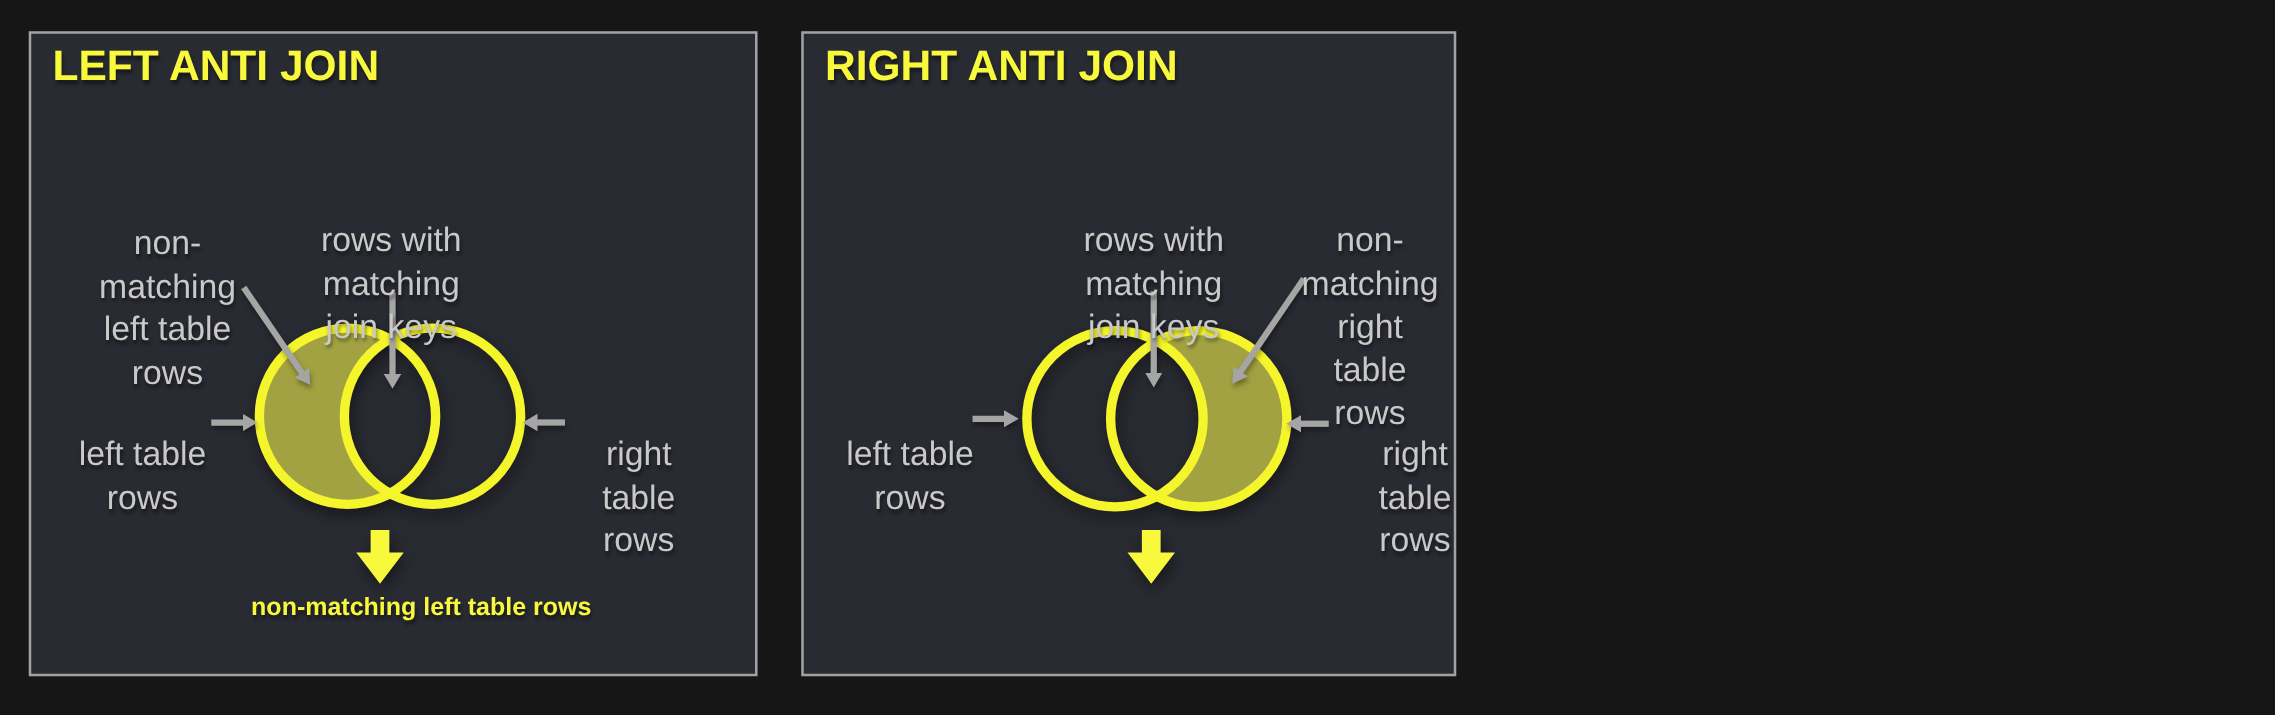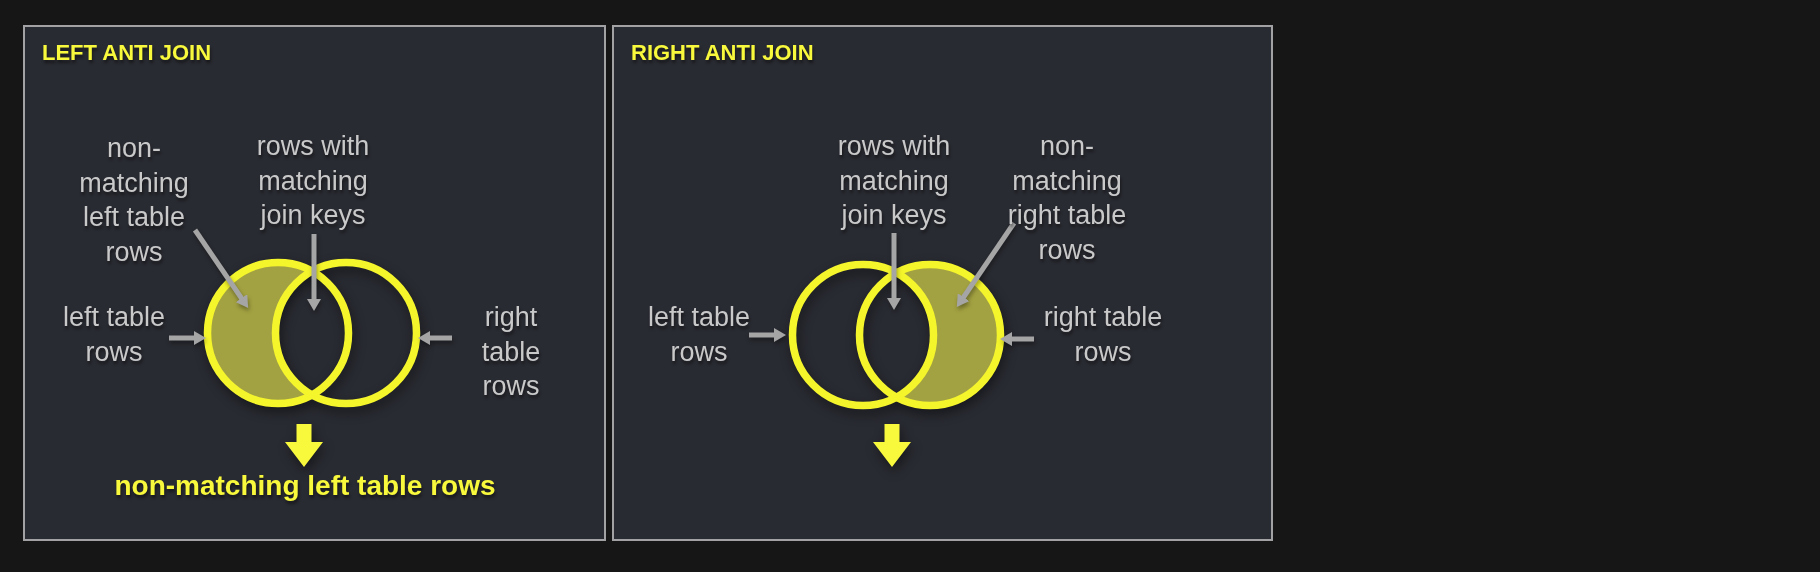--- a/index.html
+++ b/index.html
@@ -9,41 +9,42 @@
     font-family:"Liberation Sans","DejaVu Sans",sans-serif;
     overflow:hidden;position:relative;
   }
   .panel{
     position:absolute;top:25px;height:516px;
     background:var(--panel-bg,#292B32);
     border:2px solid var(--panel-border,#A2A2A5);
     box-sizing:border-box;
   }
   .panel.left{left:23px;width:583px;}
-  .panel.right{left:612px;width:661px;}
+  .panel.right{left:641px;width:524px;}
   .panel-title{
     position:absolute;left:17px;top:8px;
-    font-size:22px;font-weight:bold;line-height:36px;
+    font-size:34px;font-weight:bold;line-height:36px;
     color:var(--title-yellow,#F8F83C);
     text-shadow:1px 3px 3px rgba(0,0,0,.45);
     white-space:nowrap;
   }
   .label{
     position:absolute;transform:translateX(-50%);
     font-size:27px;line-height:34.5px;text-align:center;
     color:var(--label-gray,#C9C9CA);
     white-space:pre-line;
     text-shadow:1px 3px 3px rgba(0,0,0,.45);
+    margin-top:46px;
   }
   .caption{
     position:absolute;transform:translateX(-50%);
-    font-size:28px;font-weight:bold;line-height:36px;
+    font-size:20px;font-weight:bold;line-height:36px;
     color:var(--title-yellow,#F8F83C);
     text-shadow:1px 3px 3px rgba(0,0,0,.45);
-    white-space:nowrap;text-align:center;
+    white-space:nowrap;text-align:center;margin-left:32px;
   }
   svg.venn{position:absolute;left:0;top:0;pointer-events:none;}
   .venn-shapes{filter:drop-shadow(2px 5px 6px rgba(0,0,0,.45));}
   .arrows{filter:drop-shadow(1px 3px 2px rgba(0,0,0,.35));}
 </style>
 </head>
 <body>
 
 <div class="panel left">
   <div class="panel-title">LEFT ANTI JOIN</div>

